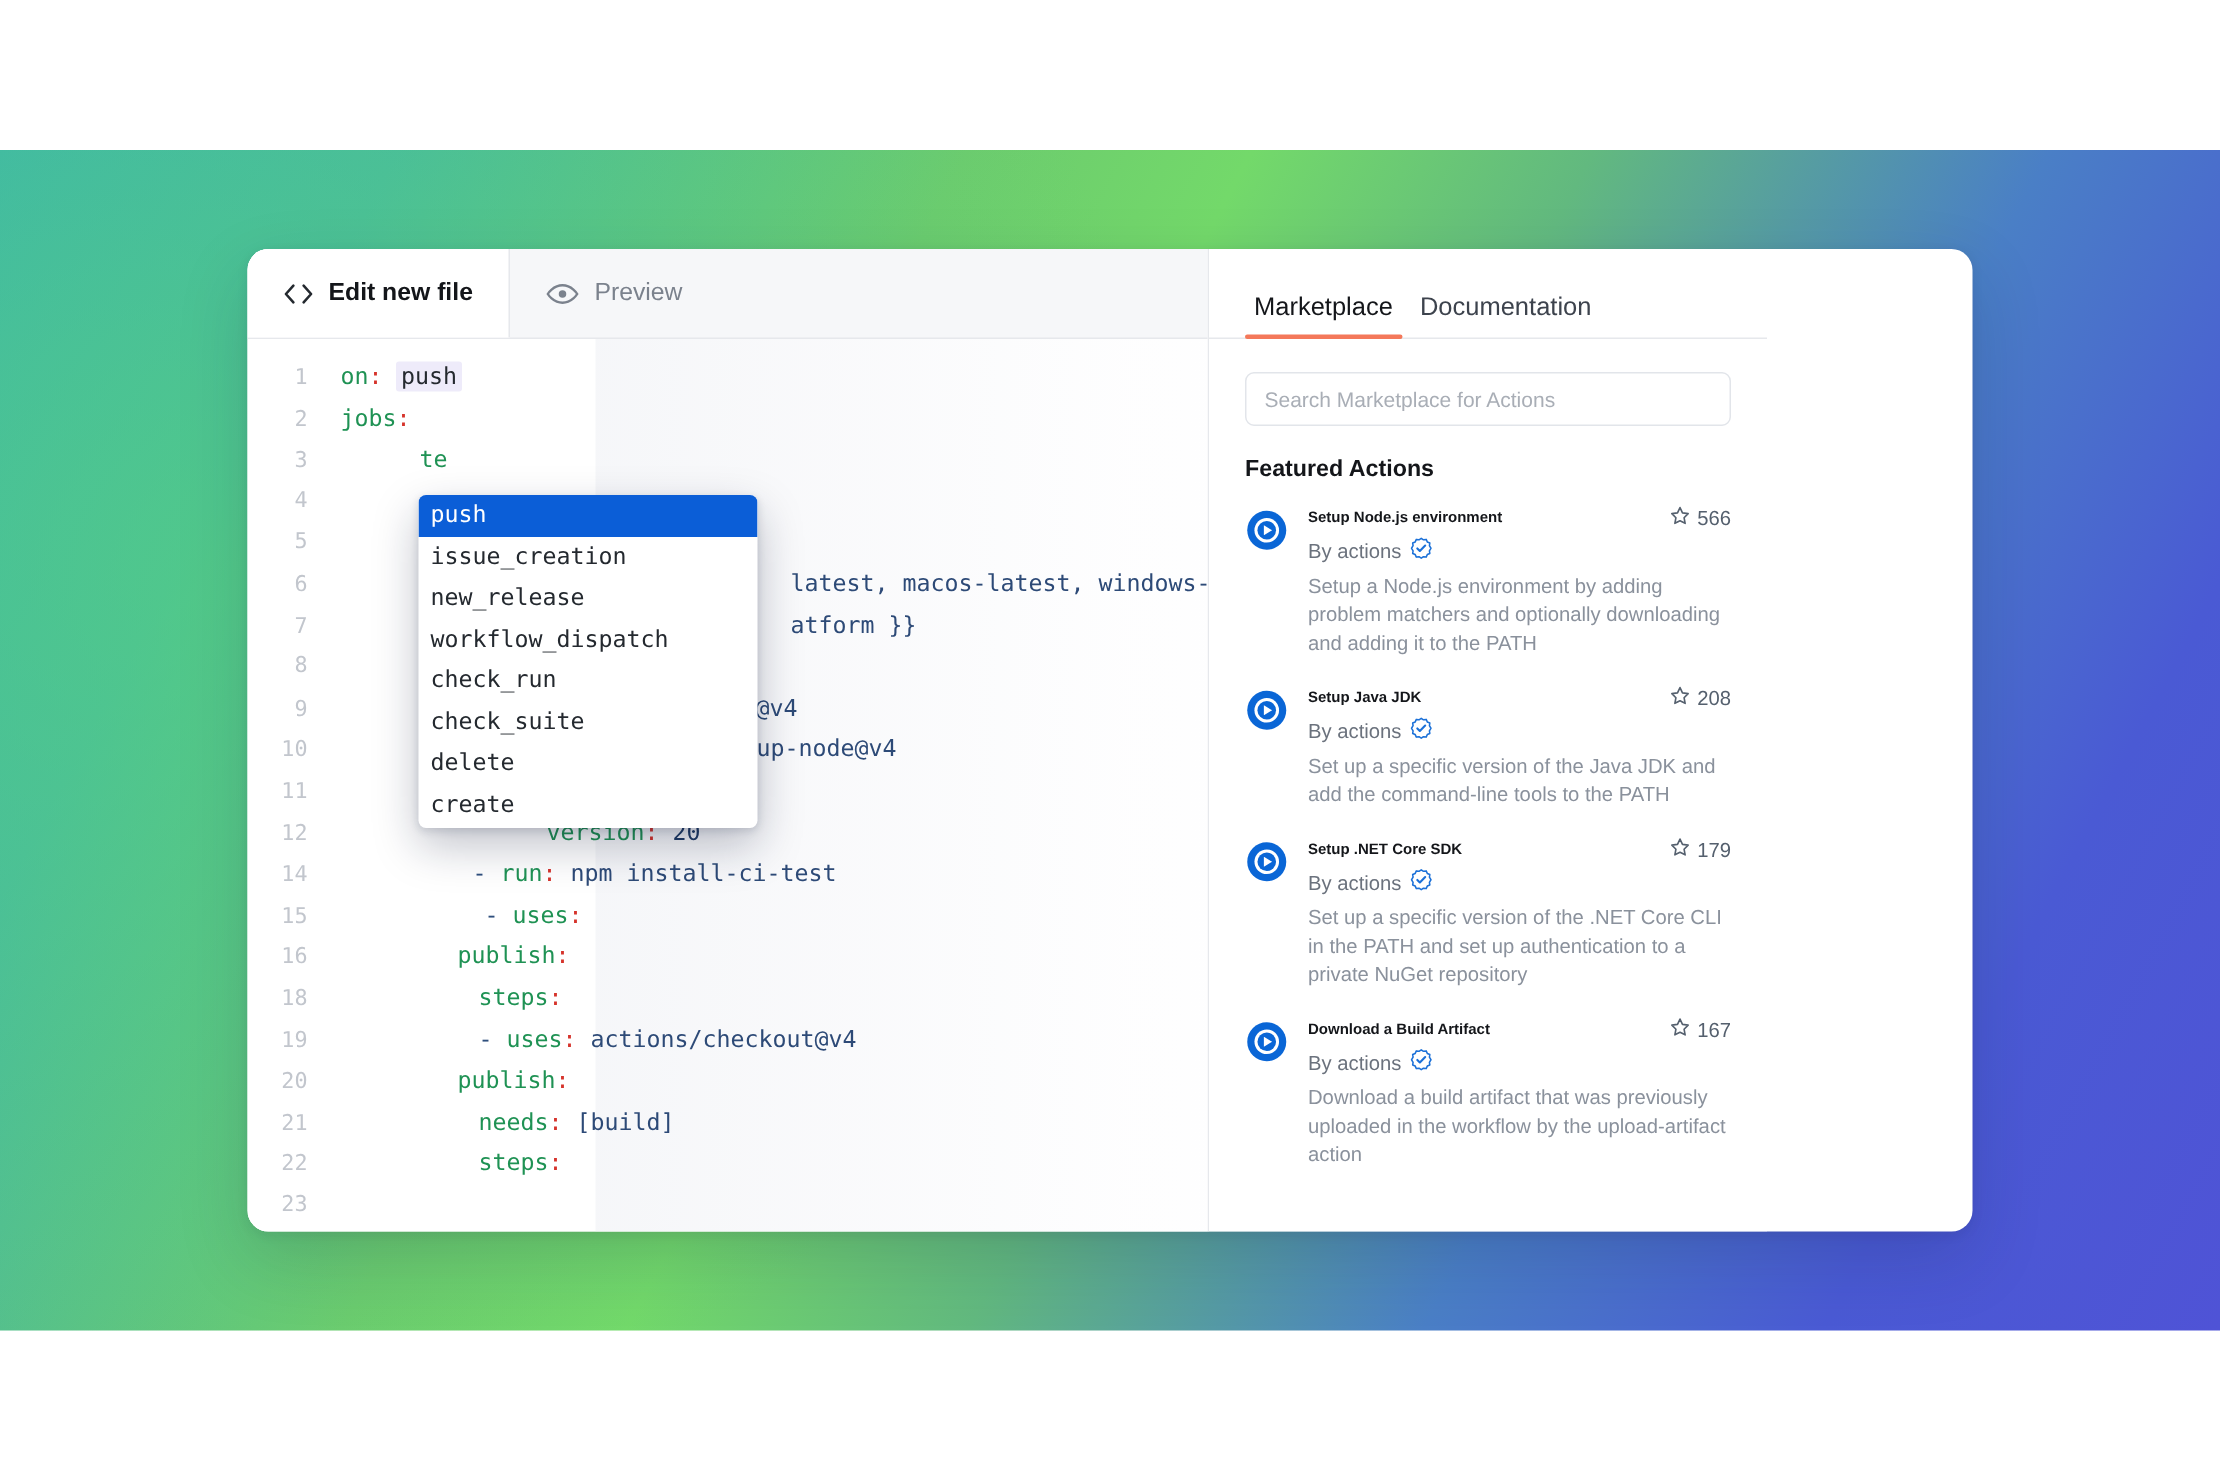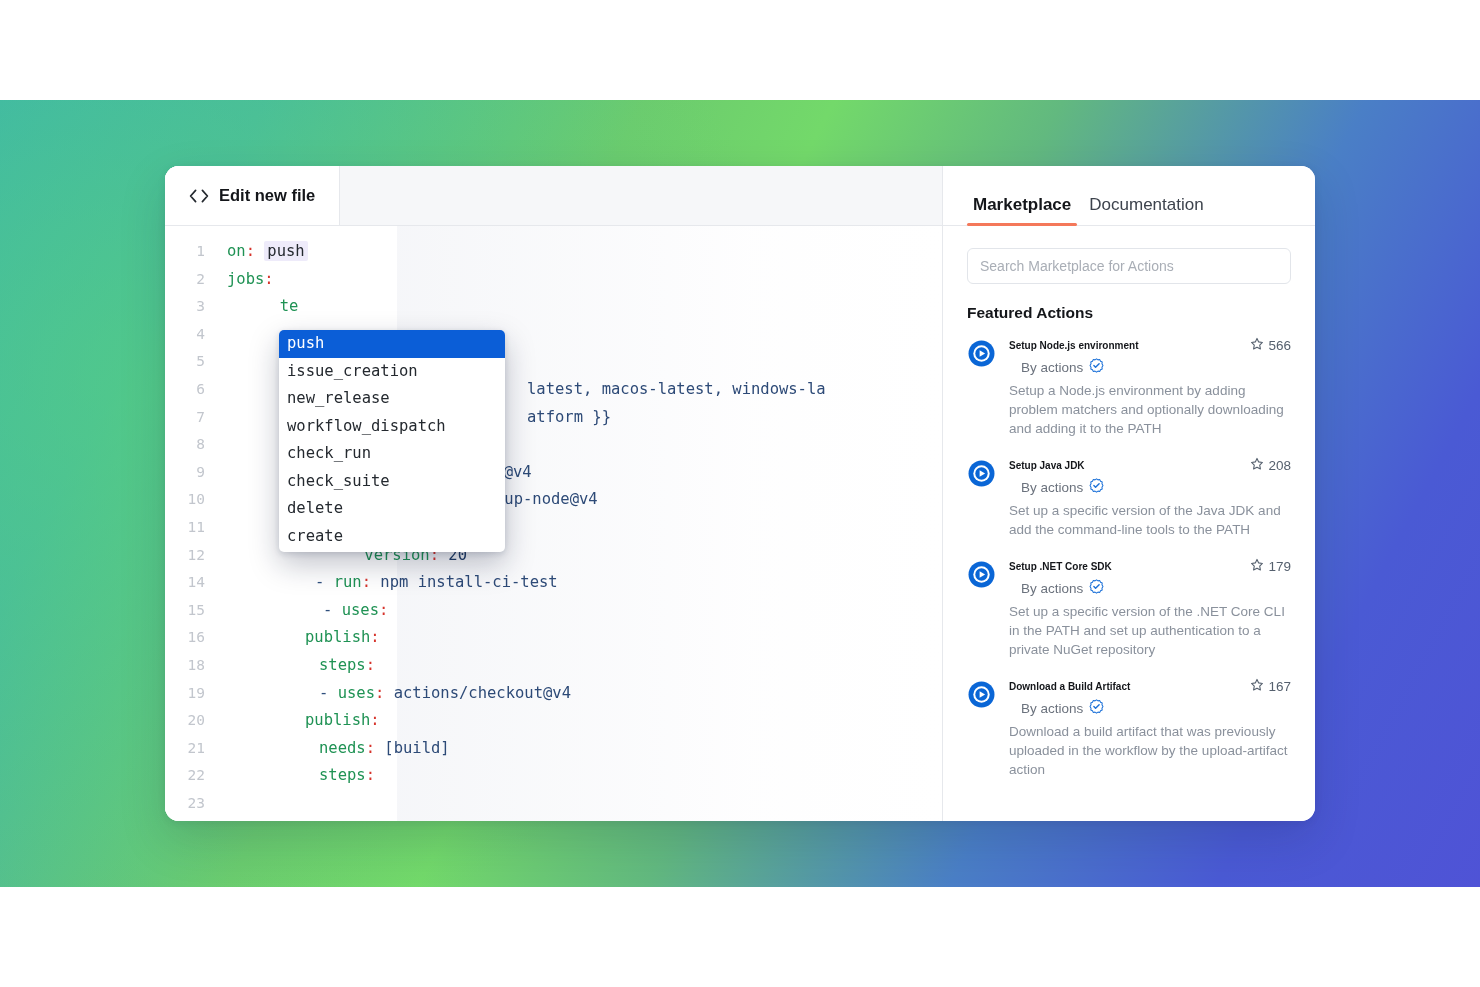--- a/index.html
+++ b/index.html
@@ -58,21 +58,21 @@
     height: 655px;
     background: #ffffff;
     border-radius: 14px;
     box-shadow: 0 18px 46px rgba(20,30,70,.17), 0 2px 8px rgba(20,30,70,.08);
     display: flex;
     overflow: hidden;
   }
 
   
   #editor-pane {
-    width: 778px;
+    width: 641px;
     height: 100%;
     display: flex;
     flex-direction: column;
     border-right: 1px solid #e6e8ec;
     position: relative;
     background: #ffffff;
   }
 
   #editor-tabbar {
     height: 60px;
@@ -191,21 +191,21 @@
     flex: 0 0 60px;
   }
   .mtab {
     font-size: 17px;
     padding: 0 6px 10px 6px;
     cursor: pointer;
     user-select: none;
     position: relative;
     white-space: nowrap;
   }
-  .mtab.active { color: #14161a; font-weight: 700; }
+  .mtab.active { color: #14161a; font-weight: 400; }
   .mtab.inactive { color: #3d434d; font-weight: 400; }
   .mtab.active::after {
     content: "";
     position: absolute;
     left: 0; right: 0; bottom: -1px;
     height: 3px;
     background: #f4785a;
     border-radius: 2px;
   }
 
@@ -265,21 +265,21 @@
     font-size: 13.5px;
     white-space: nowrap;
     padding-top: 1px;
   }
   .action-by {
     display: flex;
     align-items: center;
     gap: 6px;
     font-size: 13.5px;
     color: #6b727d;
-    margin: 3px 0 5px 12px;
+    margin: 3px 0 5px 0;
   }
   .action-desc {
     font-size: 13.5px;
     line-height: 19px;
     color: #8a919c;
   }
 </style>
 </head>
 <body>
 
@@ -295,20 +295,29 @@
 
         <div class="etab active">
           <span class="tabicon">
             <svg width="20" height="14" viewBox="0 0 20 14" fill="none">
               <path d="M6.6 1.4 1.6 7l5 5.6M13.4 1.4 18.4 7l-5 5.6" stroke="#24292f" stroke-width="1.7" stroke-linecap="round" stroke-linejoin="round"></path>
             </svg>
           </span>
           <span>Edit new file</span>
         </div>
 
+        <div class="etab inactive">
+          <span class="tabicon">
+            <svg width="22" height="16" viewBox="0 0 22 16" fill="none">
+              <path d="M1.2 8S4.7 2.2 11 2.2 20.8 8 20.8 8 17.3 13.8 11 13.8 1.2 8 1.2 8Z" stroke="#7b828d" stroke-width="1.6"></path>
+              <circle cx="11" cy="8" r="2.5" fill="#7b828d"></circle>
+            </svg>
+          </span>
+          <span>Preview</span>
+        </div>
 
       </div>
 
       <div id="code-area">
         <div id="code-lines">
             <div class="code-line"><span class="ln">1</span><span class="ltext"><span class="k">on</span><span class="p">:</span><span> </span><span class="sel">push</span></span></div>
             <div class="code-line"><span class="ln">2</span><span class="ltext"><span class="k">jobs</span><span class="p">:</span></span></div>
             <div class="code-line"><span class="ln">3</span><span class="ltext" style="padding-left: 44px; text-align: center;"><span class="k">  te</span></span></div>
             <div class="code-line"><span class="ln">4</span><span class="ltext"></span></div>
             <div class="code-line"><span class="ln">5</span><span class="ltext"></span></div>

